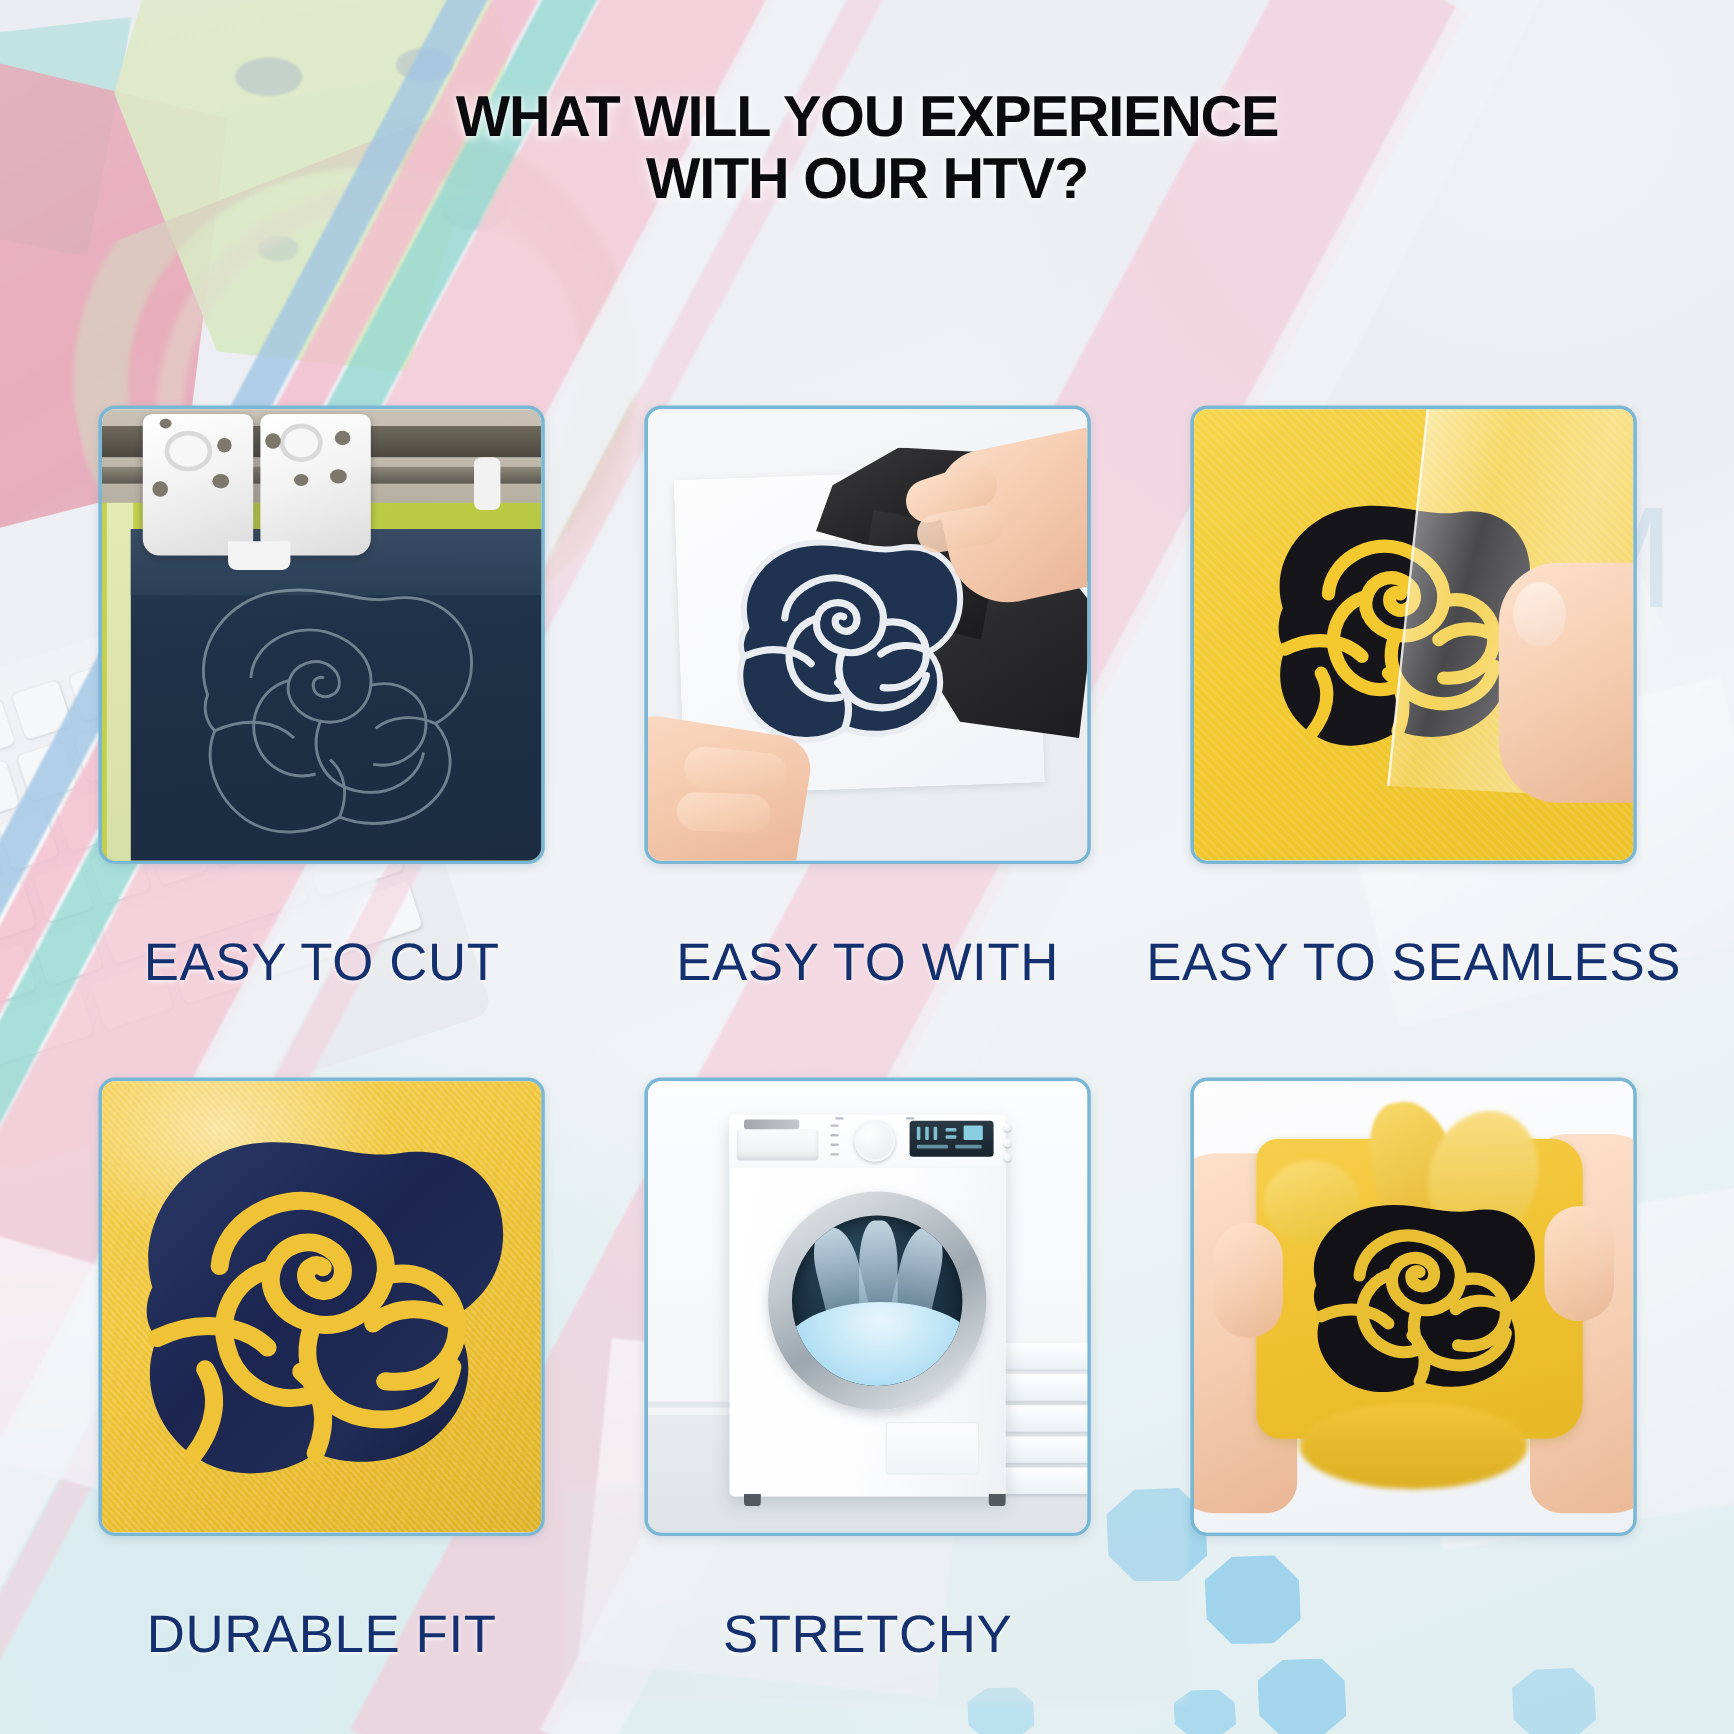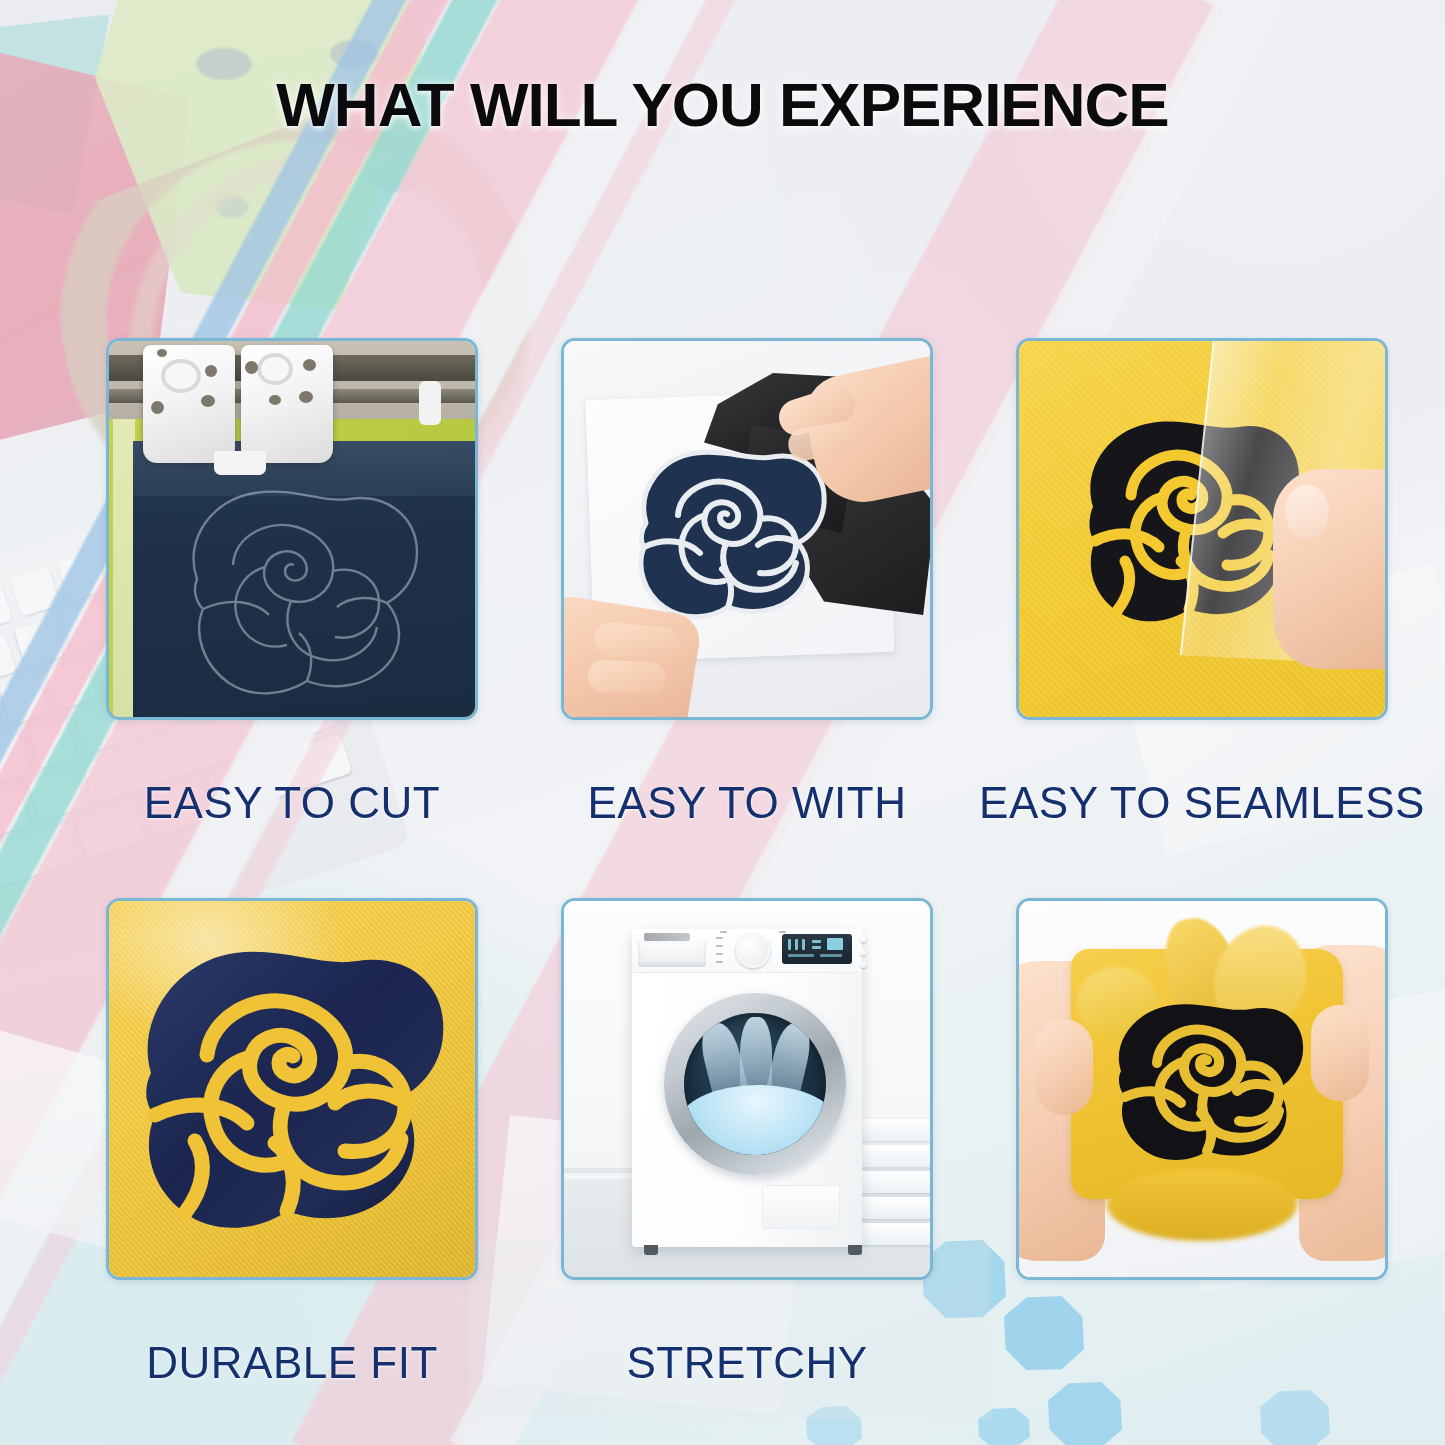--- a/index.html
+++ b/index.html
@@ -104,36 +104,36 @@
   .bg-veil{ position:absolute; inset:0; background:rgba(240,243,246,.30); }
 
   
   #content { position:absolute; inset:0; z-index:5; }
 
   .headline{
     position:absolute; left:0; right:0; top:72px;
     text-align:center;
     font-family:"Liberation Sans", sans-serif;
     font-weight:bold;
-    font-size:62px;
+    font-size:48px;
     line-height:1.08;
     letter-spacing:-1px;
     color:#0b0b0d;
     text-shadow:0 2px 5px rgba(255,255,255,.85), 0 0 12px rgba(255,255,255,.6);
     padding:0 40px;
   }
   .headline .l2{ display:block; }
 
   .grid{
     position:absolute; left:0; right:0; top:338px;
   }
   .row{ position:relative; height:558px; }
   .row + .row{ margin-top:2px; }
 
-  .cell{ position:absolute; top:0;margin-left:24px; }
+  .cell{ position:absolute; top:0; }
   .c1{ left:82px; }  .c2{ left:537px; } .c3{ left:992px; }
 
   .tile{
     width:372px; height:382px;
     border:3px solid #79b7d4;
     border-radius:14px;
     overflow:hidden;
     position:relative;
     background:#fff;
     box-shadow:0 2px 7px rgba(105,140,165,.22);
@@ -342,20 +342,21 @@
   <div class="confetti" style="left:806px;top:1406px;width:56px;height:44px;opacity:.5;"></div>
 
   <div class="floor" style="left:470px;top:1240px;width:520px;height:180px;opacity:.25;"></div>
   <div class="bg-veil"></div>
 </div>
 
 <div id="content">
 
   <div class="headline">
     <span class="l1">WHAT WILL YOU EXPERIENCE</span>
+    <span class="l2">WITH OUR HTV?</span>
   </div>
 
   <div class="grid">
 
     <div class="row">
 
       <div class="cell c1">
         <div class="tile">
           <div class="tile-inner">
             <div class="t1-bg"></div>

